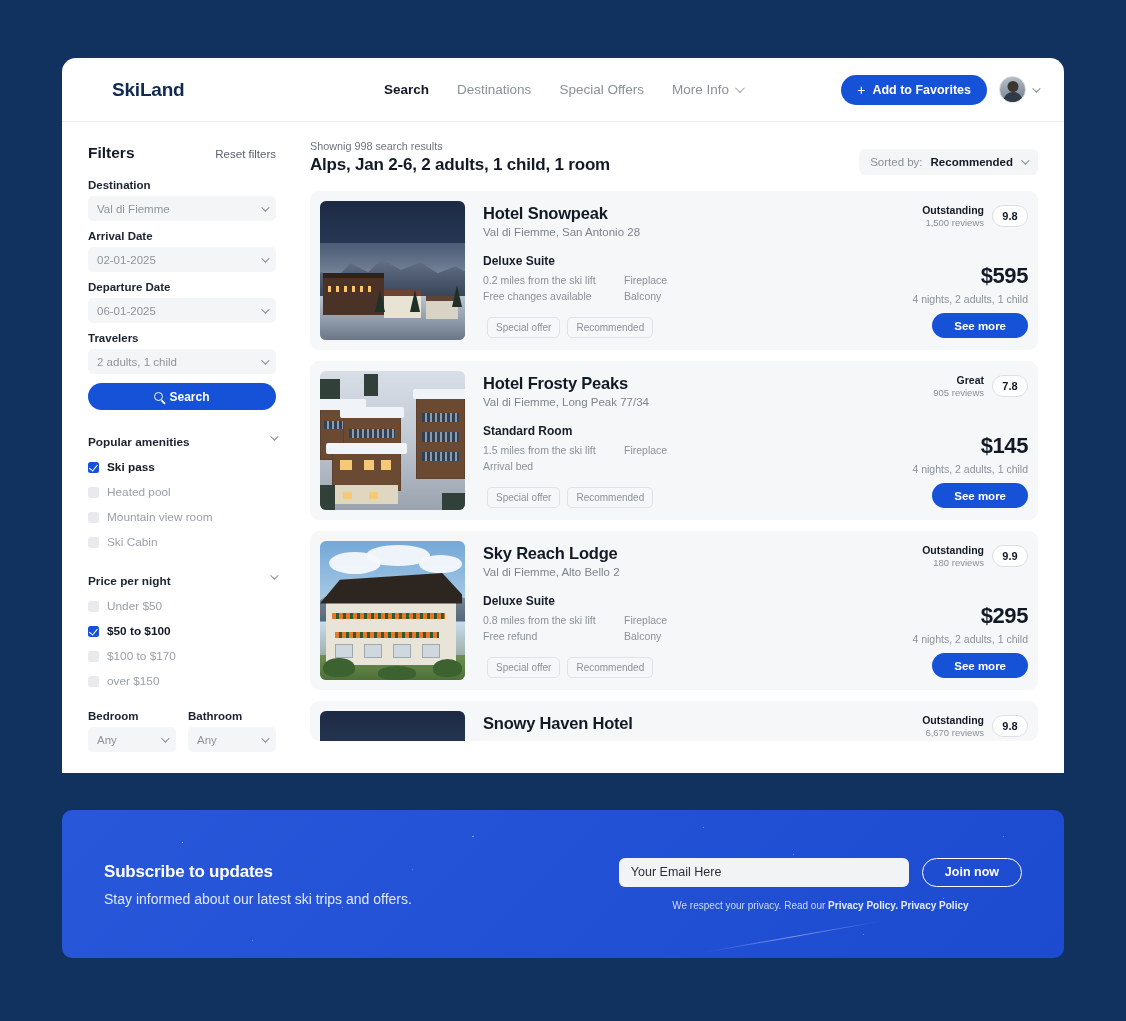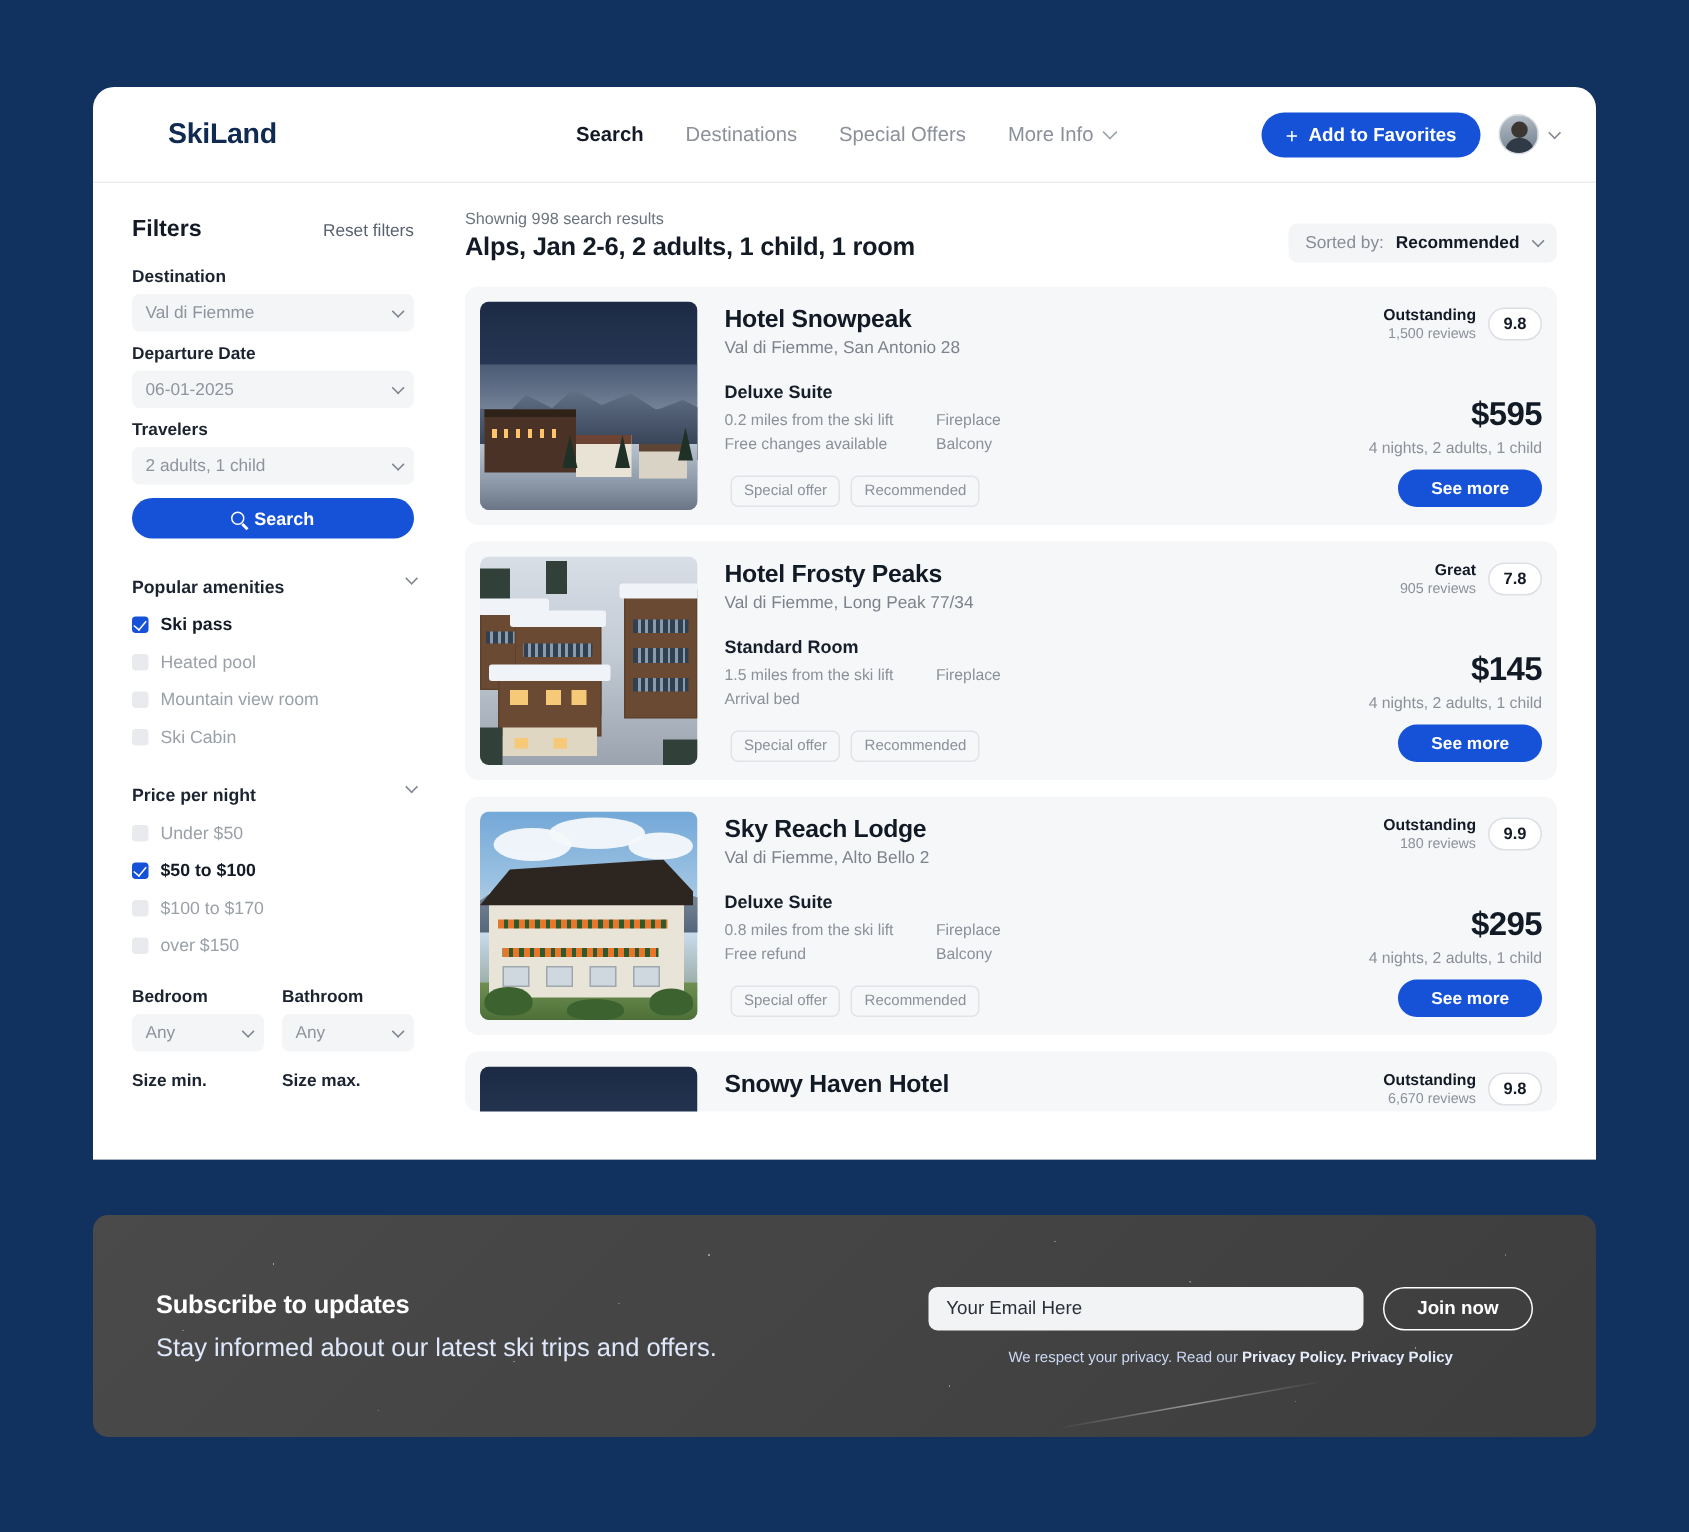--- a/index.html
+++ b/index.html
@@ -299,21 +299,21 @@
   
   .card-fade {
     position: absolute; left: 0; right: 0; bottom: 0; height: 6px;
     background: #fff; pointer-events: none;
   }
 
   
   .footer {
     position: absolute; left: 62px; top: 810px;
     width: 1002px; height: 148px;
-    background: #404040; border-radius: 10px; overflow: hidden;
+    background: #1d4ed8; border-radius: 10px; overflow: hidden;
     display: flex; align-items: center; padding: 0 42px; gap: 28px;
   }
   .footer .stars {
     position: absolute; inset: 0;
     background:
       radial-gradient(1.2px 1.2px at 12% 22%, rgba(255,255,255,.5) 50%, transparent 51%),
       radial-gradient(1.1px 1.1px at 28% 66%, rgba(255,255,255,.35) 50%, transparent 51%),
       radial-gradient(1.4px 1.4px at 41% 18%, rgba(255,255,255,.45) 50%, transparent 51%),
       radial-gradient(1px 1px at 57% 77%, rgba(255,255,255,.4) 50%, transparent 51%),
       radial-gradient(1.3px 1.3px at 73% 30%, rgba(255,255,255,.35) 50%, transparent 51%),
@@ -330,21 +330,21 @@
   .footer .streak {
     position: absolute; right: 18%; bottom: 14%; width: 180px; height: 1px;
     background: linear-gradient(90deg, transparent, rgba(255,255,255,.45), transparent);
     transform: rotate(-10deg); pointer-events: none;
   }
   .sub-left { position: relative; z-index: 2; }
   .sub-title {
     font-size: 17px; font-weight: bold; color: #fff; margin-bottom: 9px;
     letter-spacing: -0.2px;
   }
-  .sub-desc { font-size: 17px; color: #dfe8fb; }
+  .sub-desc { font-size: 14px; color: #dfe8fb; }
   .sub-right { margin-left: auto; position: relative; z-index: 2; }
   .sub-form { display: flex; align-items: center; gap: 13px; }
   .email-input {
     width: 290px; height: 29px; border-radius: 6px; border: none;
     background: #f2f3f5; padding: 0 12px; font-size: 12.5px; color: #2a2f38;
     font-family: "Liberation Sans", sans-serif;
   }
   .email-input::placeholder { color: #2a2f38; }
   .join-btn {
     height: 29px; padding: 0 22px; border-radius: 15px;
@@ -400,20 +400,27 @@
       <div class="sidebar">
         <div class="filters-head">
           <div class="filters-title">Filters</div>
           <div class="reset-link">Reset filters</div>
         </div>
 
         <div>
           <div class="field-label">Destination</div>
           <div class="select-box">
             <span>Val di Fiemme</span>
+            <span class="chev-sm"></span>
+          </div>
+        </div>
+        <div>
+          <div class="field-label">Arrival Date</div>
+          <div class="select-box">
+            <span>02-01-2025</span>
             <span class="chev-sm"></span>
           </div>
         </div>
         <div>
           <div class="field-label">Departure Date</div>
           <div class="select-box">
             <span>06-01-2025</span>
             <span class="chev-sm"></span>
           </div>
         </div>

